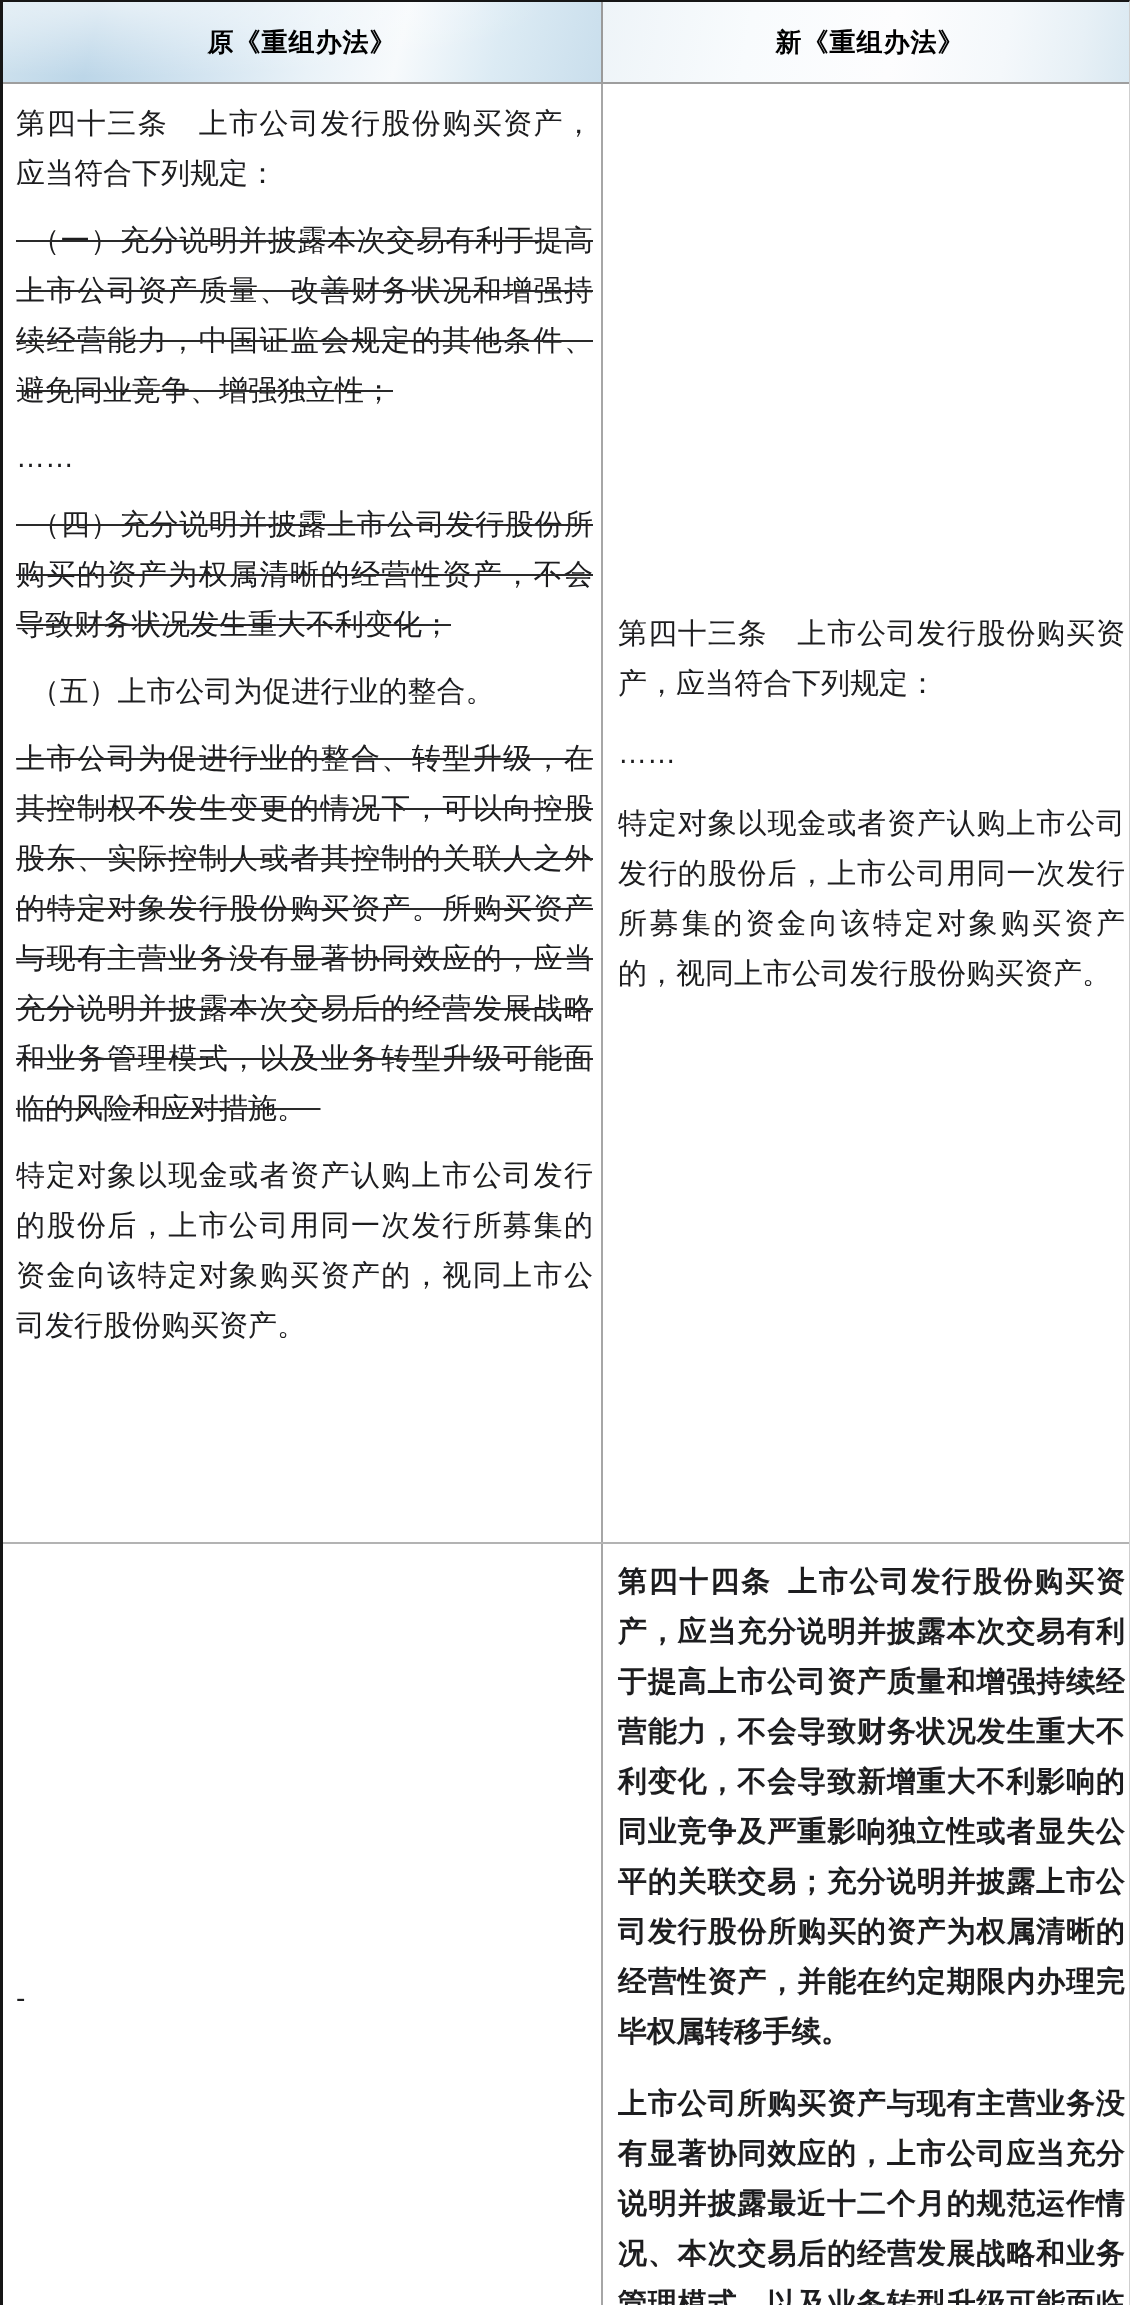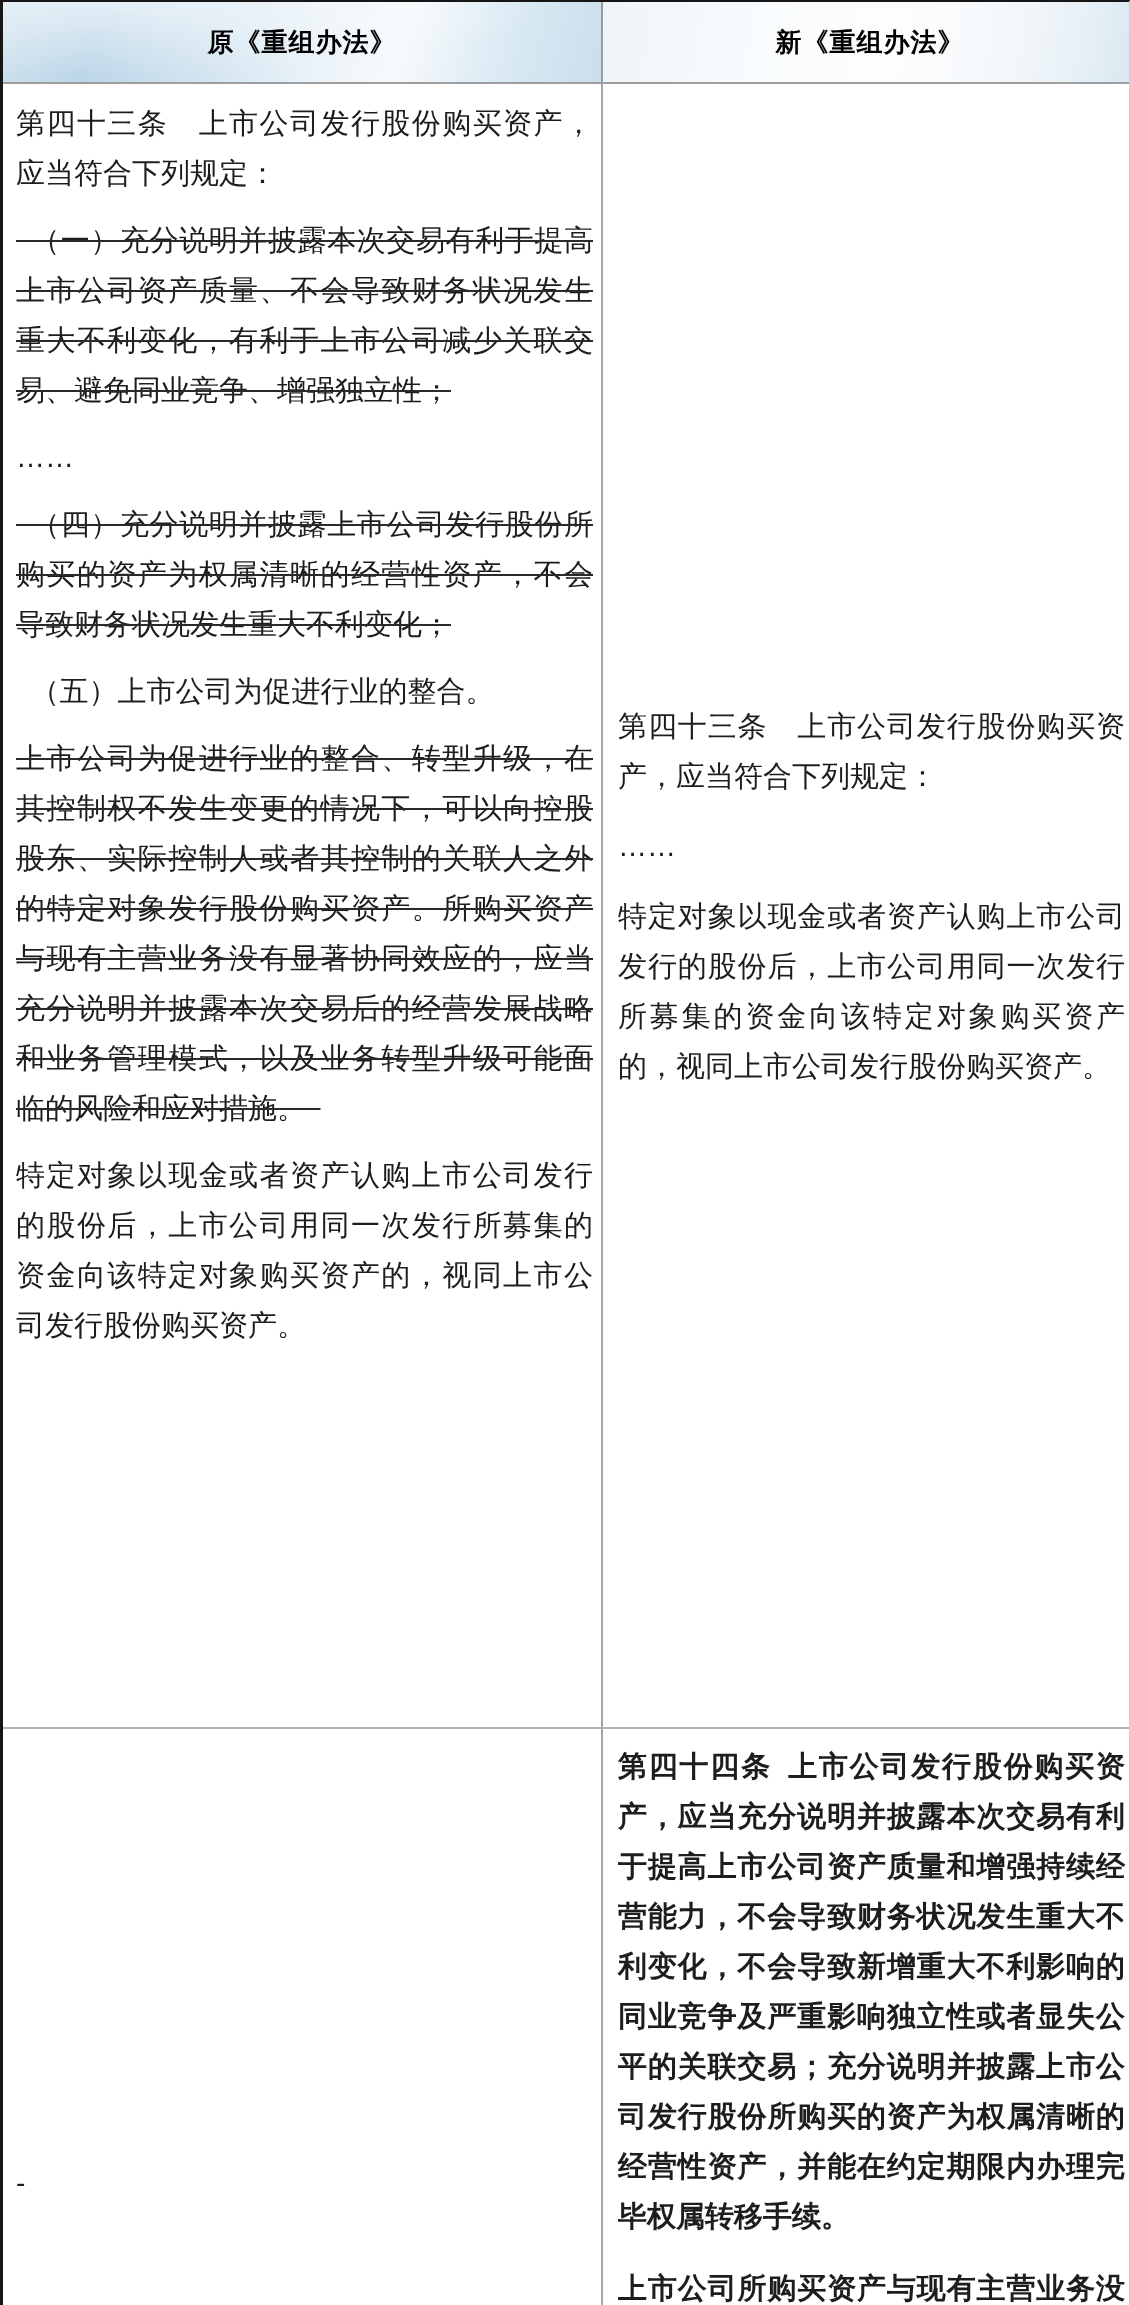--- a/index.html
+++ b/index.html
@@ -46,21 +46,21 @@
   .th.new {
     width: 528px;
     border-left: 2px solid #9a9a9a;
     background:
       linear-gradient(100deg, #eef4f8 0%, #f8fbfd 28%, #fdfdfe 55%,
                       #f4f8fb 76%, #e7f0f6 90%, #d9e8f1 100%);
     padding-left: 8px;
   }
   
   .row { display: flex; box-sizing: border-box; }
-  .row1 { height: 1645px; border-bottom: 2px solid #b3b3b3; }
+  .row1 { height: 1460px; border-bottom: 2px solid #b3b3b3; }
   .row2 { height: 925px; }
   .cell {
     box-sizing: border-box;
     font-size: 29px;
     line-height: 50px;
     text-align: justify;
   }
   .cell.oldc { width: 598px; padding: 14px 8px 0 13px; }
   .cell.newc { width: 528px; border-left: 2px solid #a6a6a6; padding: 0 4px 0 15px; }
   .row1 .cell.newc {
@@ -96,21 +96,21 @@
 <div class="page">
 
   <div class="thead">
     <div class="th old">原《重组办法》</div>
     <div class="th new">新《重组办法》</div>
   </div>
 
   <div class="row row1">
     <div class="cell oldc">
       <p>第四十三条　上市公司发行股份购买资产，应当符合下列规定：</p>
-      <p class="strike"> （一）充分说明并披露本次交易有利于提高上市公司资产质量、不会导致财务状况发生重大不利变化，有利于上市公司减少关联交易、避免同业竞争、增强独立性；</p>
+      <p class="strike"> （一）充分说明并披露本次交易有利于提高上市公司资产质量、改善财务状况和增强持续经营能力，中国证监会规定的其他条件、避免同业竞争、增强独立性；</p>
       <p>……</p>
       <p class="strike"> （四）充分说明并披露上市公司发行股份所购买的资产为权属清晰的经营性资产，不会导致财务状况发生重大不利变化；</p>
       <p> （五）上市公司为促进行业的整合。</p>
       <p class="strike">上市公司为促进行业的整合、转型升级，在其控制权不发生变更的情况下，可以向控股股东、实际控制人或者其控制的关联人之外的特定对象发行股份购买资产。所购买资产与现有主营业务没有显著协同效应的，应当充分说明并披露本次交易后的经营发展战略和业务管理模式，以及业务转型升级可能面临的风险和应对措施。 </p>
       <p>特定对象以现金或者资产认购上市公司发行的股份后，上市公司用同一次发行所募集的资金向该特定对象购买资产的，视同上市公司发行股份购买资产。</p>
     </div>
     <div class="cell newc">
       <p>第四十三条　上市公司发行股份购买资产，应当符合下列规定：</p>
       <p>……</p>
       <p>特定对象以现金或者资产认购上市公司发行的股份后，上市公司用同一次发行所募集的资金向该特定对象购买资产的，视同上市公司发行股份购买资产。</p>

